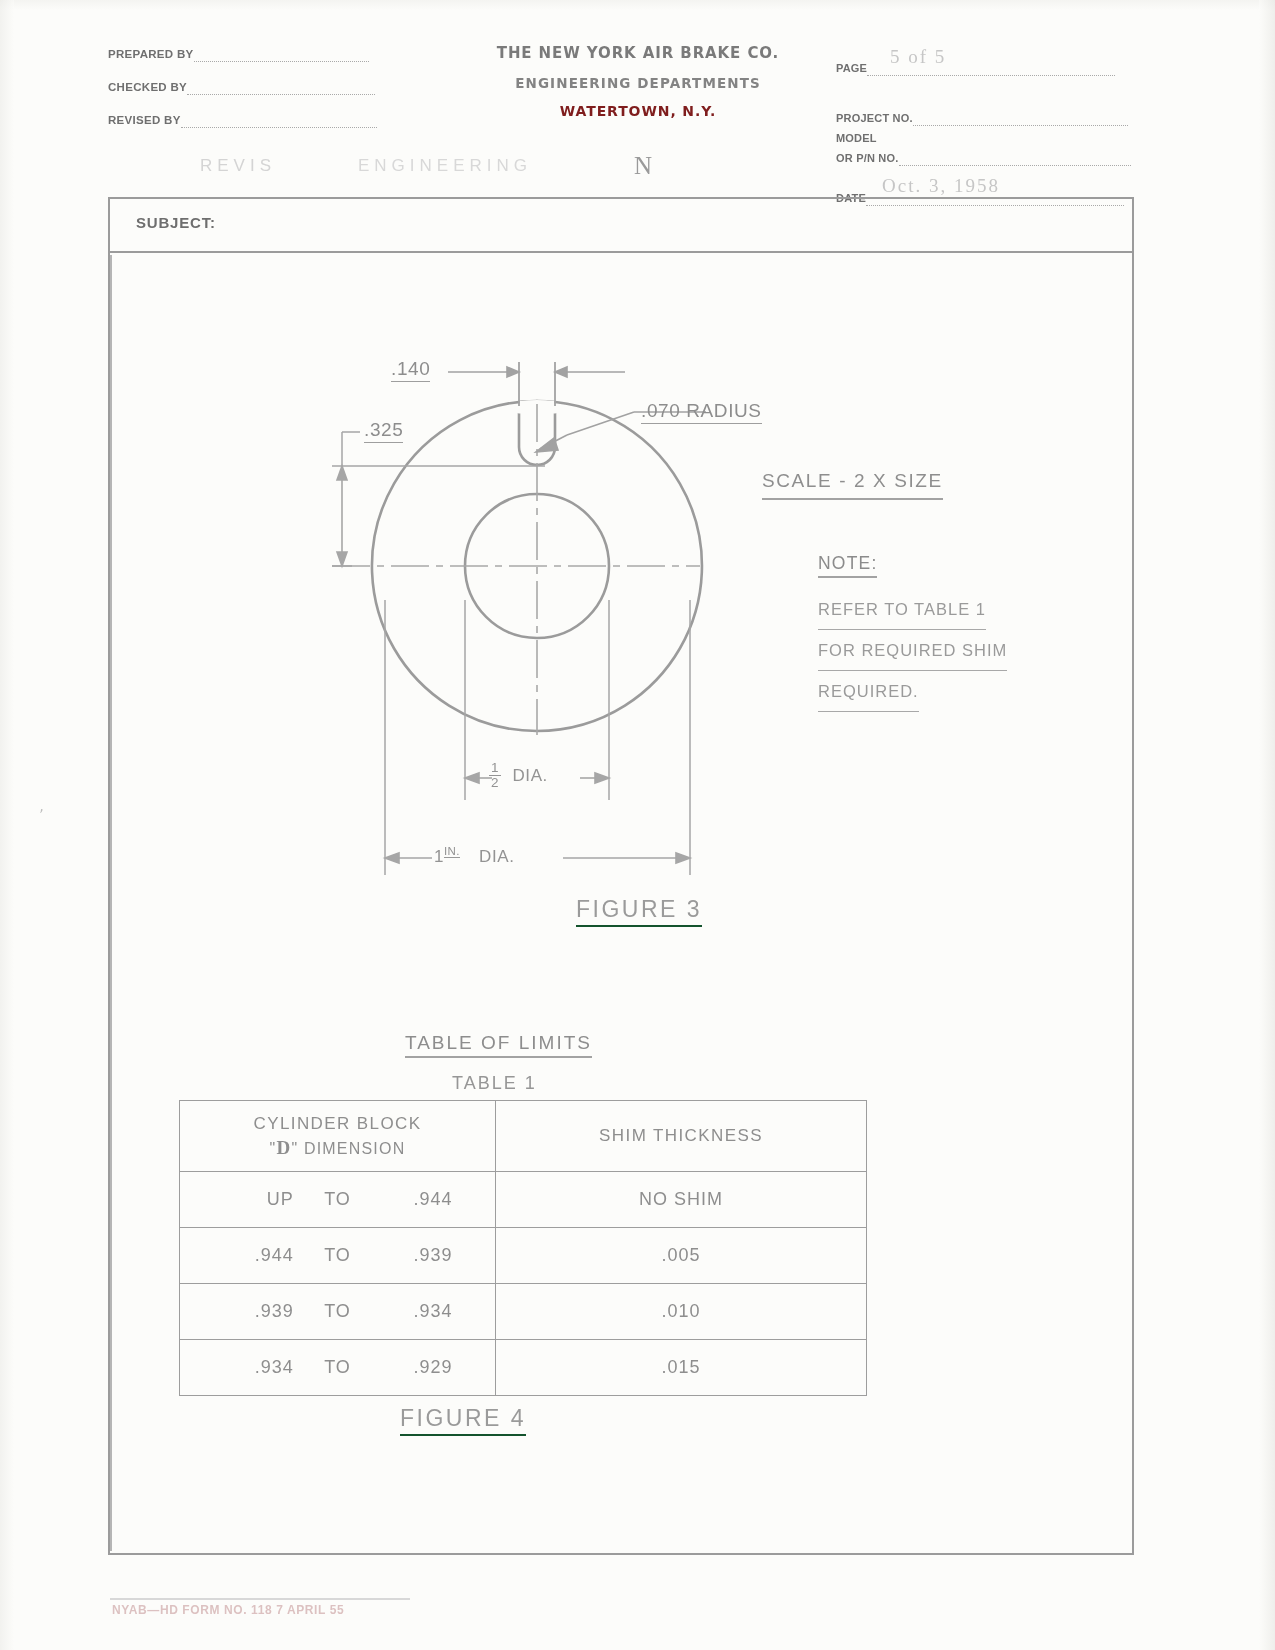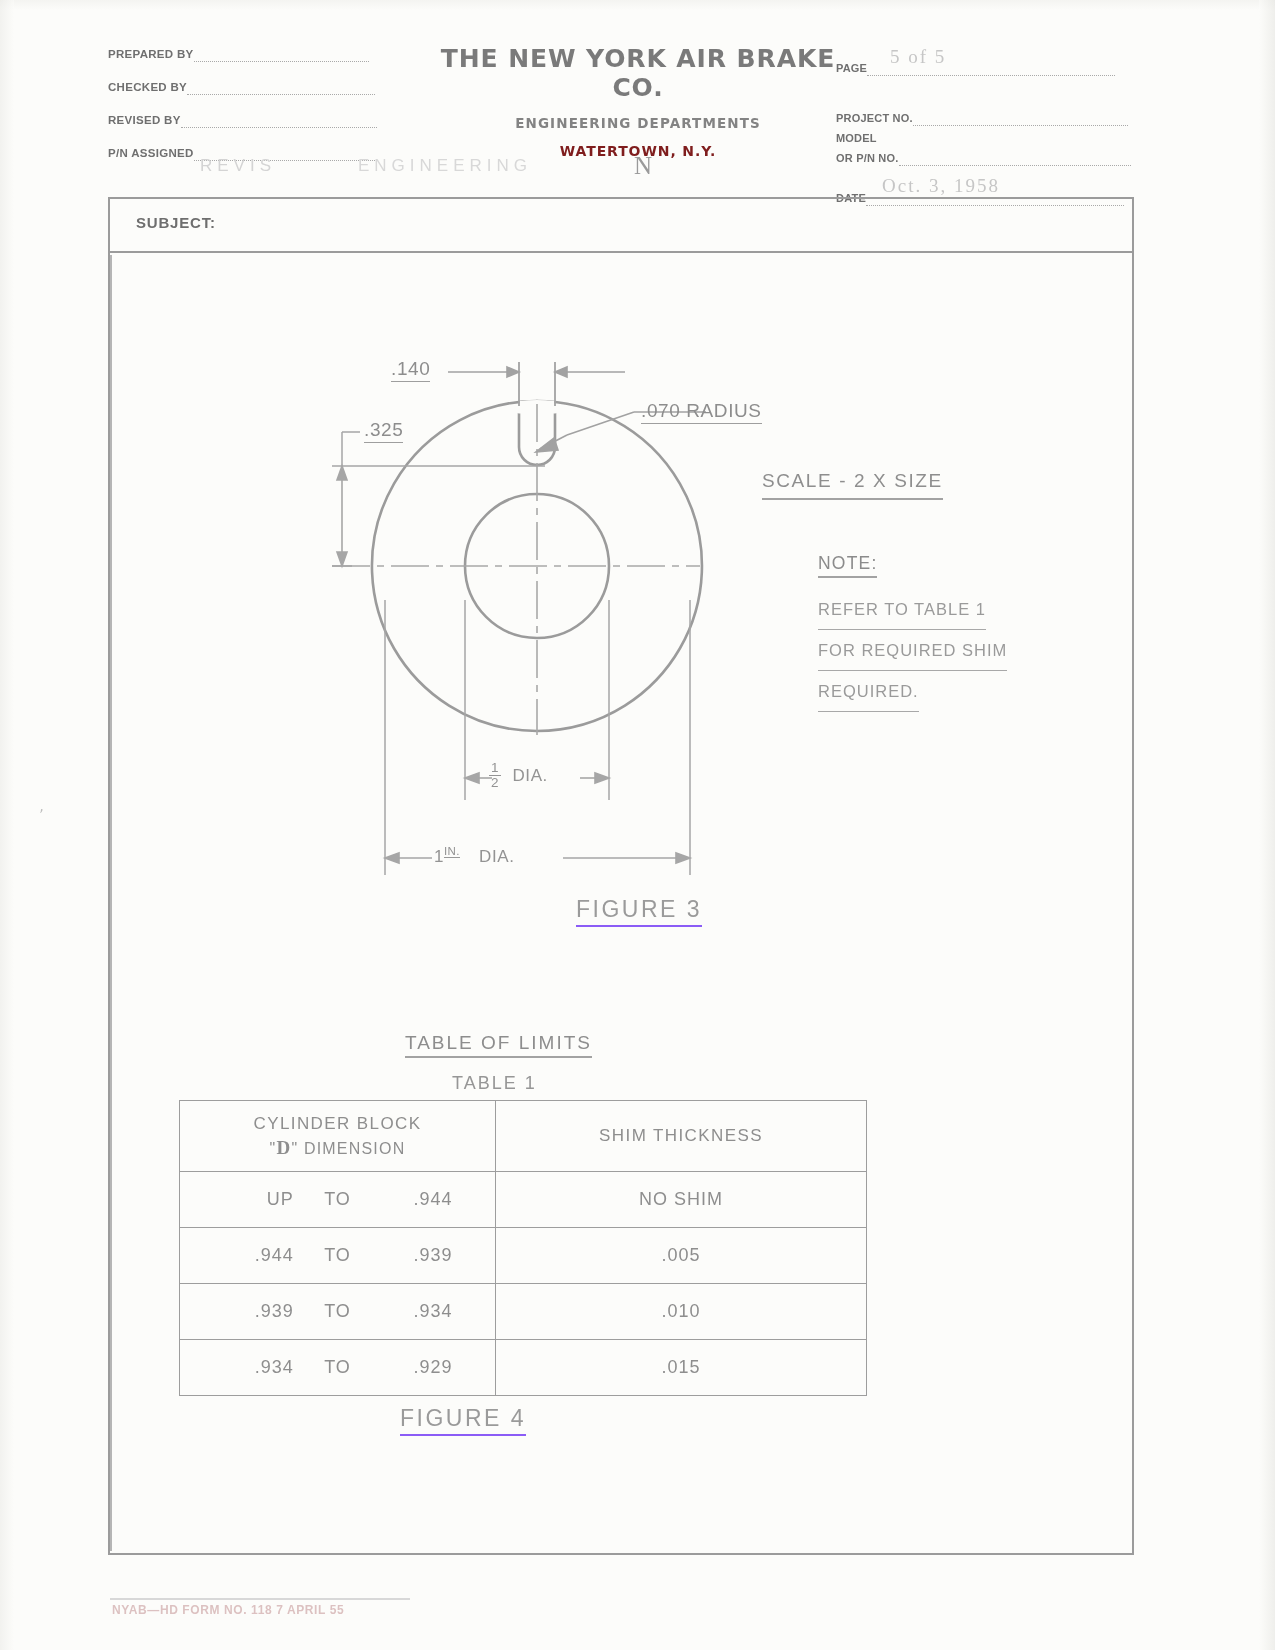--- a/index.html
+++ b/index.html
@@ -22,21 +22,21 @@
   .hdr{position:absolute;left:108px;top:44px;width:1035px;height:146px;}
 
   .hdr-left{position:absolute;left:0;top:0;width:330px;}
   .hdr-row{position:relative;height:33px;white-space:nowrap;}
   .hdr-lbl{font-size:11.5px;font-weight:bold;color:#6f6f6f;
       letter-spacing:.3px;}
   .dotfill{display:inline-block;vertical-align:bottom;
       border-bottom:1.5px dotted #a9a9a9;height:11px;}
 
   .hdr-center{position:absolute;left:330px;top:0;width:400px;text-align:center;}
-  .co-name{font-size:25px;font-weight:bold;color:#7a7a7a;letter-spacing:.9px;
+  .co-name{font-size:15px;font-weight:bold;color:#7a7a7a;letter-spacing:.9px;
       font-family:"DejaVu Sans",sans-serif;}
   .co-dept{font-size:13.5px;font-weight:bold;color:#838383;letter-spacing:1.1px;
       margin-top:13px;font-family:"DejaVu Sans",sans-serif;}
   .co-city{font-size:14px;font-weight:bold;color:#7f1d1d;letter-spacing:.9px;
       margin-top:12px;font-family:"DejaVu Sans",sans-serif;}
   .ghost-n{position:absolute;left:196px;top:108px;font-size:25px;
       color:#9a9a9a;font-family:"Liberation Serif",serif;}
   .ghost-rev{position:absolute;left:92px;top:112px;font-size:17px;
       color:#d4d4d4;letter-spacing:5px;white-space:nowrap;}
   .ghost-rev2{position:absolute;left:250px;top:112px;font-size:17px;
@@ -79,21 +79,21 @@
       border-bottom:1.8px solid #9e9e9e;padding-bottom:1px;}
   .dimplain{position:absolute;font-size:17px;color:#939393;letter-spacing:.6px;}
   .frac{display:inline-block;text-align:center;vertical-align:middle;
       font-size:13.5px;line-height:1.02;position:relative;top:-1px;}
   .frac .num{display:block;border-bottom:1.6px solid #949494;padding:0 2px;}
   .frac .den{display:block;padding:0 2px;}
   .sup-in{display:inline-block;font-size:11.5px;vertical-align:super;
       border-bottom:1.5px solid #989898;letter-spacing:.3px;}
 
   .figcap{position:absolute;font-size:23px;color:#9a9a9a;letter-spacing:2.5px;
-      border-bottom:2px solid #8b5cf6;padding-bottom:2px;}
+      border-bottom:2px solid #14532d;padding-bottom:2px;}
 
   
   .tbl-title{position:absolute;left:405px;top:1032px;font-size:19px;
       color:#8d8d8d;letter-spacing:2px;
       border-bottom:2px solid #a2a2a2;padding-bottom:2px;}
   .tbl-sub{position:absolute;left:452px;top:1073px;font-size:18px;
       color:#969696;letter-spacing:2px;}
 
   .limits{position:absolute;left:179px;top:1100px;width:688px;
       border-collapse:collapse;}
@@ -135,23 +135,20 @@
     <div class="hdr-left">
       <div class="hdr-row">
         <span class="hdr-lbl">PREPARED BY</span><span class="dotfill" style="width:175px"></span>
       </div>
       <div class="hdr-row">
         <span class="hdr-lbl">CHECKED BY</span><span class="dotfill" style="width:188px"></span>
       </div>
       <div class="hdr-row">
         <span class="hdr-lbl">REVISED BY</span><span class="dotfill" style="width:196px"></span>
       </div>
-      <div class="hdr-row">
-        <span class="hdr-lbl">P/N ASSIGNED</span><span class="dotfill" style="width:183px"></span>
-      </div>
     </div>
 
     <div class="hdr-center">
       <div class="co-name">THE NEW YORK AIR BRAKE CO.</div>
       <div class="co-dept">ENGINEERING  DEPARTMENTS</div>
       <div class="co-city">WATERTOWN, N.Y.</div>
       <div class="ghost-n">N</div>
     </div>
     <div class="ghost-rev">REVIS</div>
     <div class="ghost-rev2">ENGINEERING</div>

